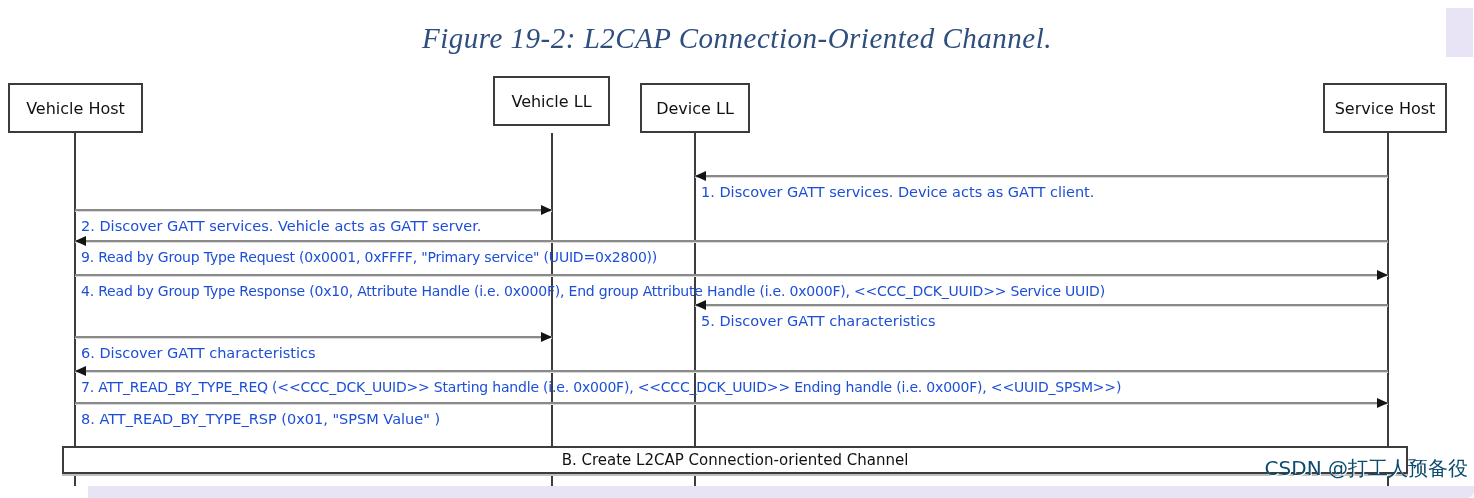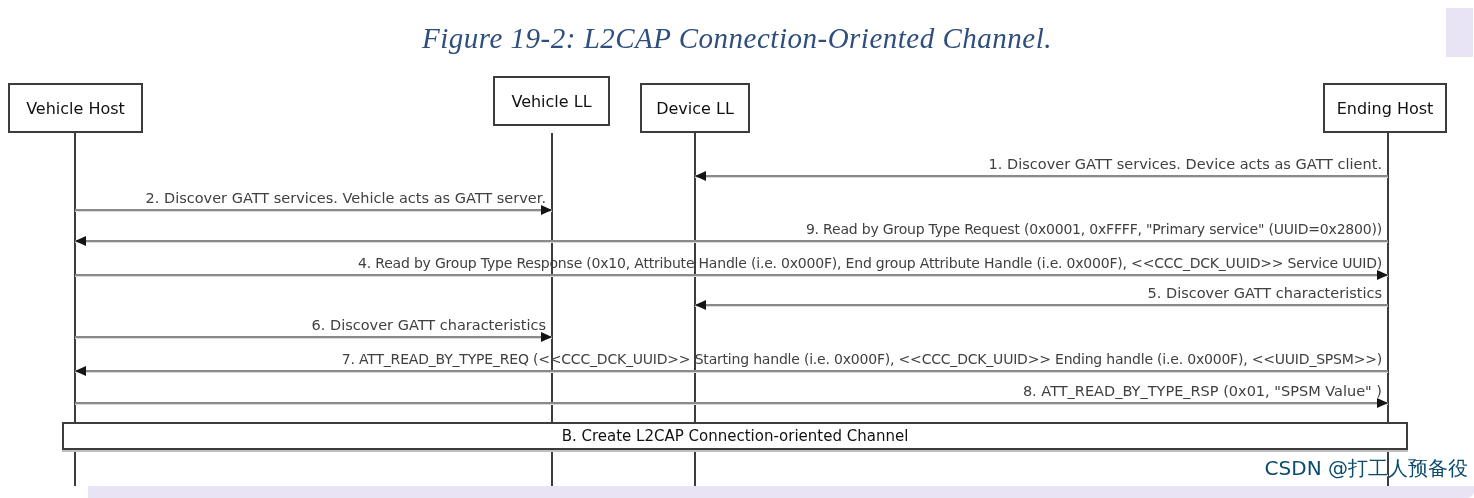--- a/index.html
+++ b/index.html
@@ -56,40 +56,42 @@
   .arrow-left {
     border-width: 5px 11px 5px 0;
     border-color: transparent #141414 transparent transparent;
   }
   .arrow-right {
     border-width: 5px 0 5px 11px;
     border-color: transparent transparent transparent #141414;
   }
   .msg-label {
     position: absolute;
-    text-align: right;
+    text-align: left;
     white-space: nowrap;
     font-size: 14.5px;
-    color: #404040;
+    color: #1d4ed8;
     z-index: 2;
     overflow: visible;
+    margin-top: 28px;
   }
   .msg-label.long { font-size: 14px; letter-spacing: -0.2px; }
   .band-box {
     position: absolute;
     box-sizing: border-box;
     border: 2px solid #3c3c3c;
     background: #ffffff;
     display: flex;
     align-items: center;
     justify-content: center;
     font-size: 15px;
     color: #111111;
     z-index: 3;
     box-shadow: 0 2px 0 #bfbfbf;
+    margin-top: 24px;
   }
   .highlight {
     position: absolute;
     z-index: 0;
   }
   .watermark {
     position: absolute;
     font-size: 20px;
     color: #0c4a6e;
     text-shadow: 1px 1px 0 #ffffff;
@@ -113,21 +115,21 @@
       <div class="lifeline" style="left: 551px; top: 133px; height: 353px;"></div>
       <div class="actor-box" style="left: 493px; top: 76px; width: 117px; height: 50px;">
         <span>Vehicle LL</span>
       </div>
       <div class="lifeline" style="left: 694px; top: 133px; height: 353px;"></div>
       <div class="actor-box" style="left: 640px; top: 83px; width: 110px; height: 50px;">
         <span>Device LL</span>
       </div>
       <div class="lifeline" style="left: 1387px; top: 133px; height: 353px;"></div>
       <div class="actor-box" style="left: 1323px; top: 83px; width: 124px; height: 50px;">
-        <span>Ending Host</span>
+        <span>Service Host</span>
       </div>
       <div class="msg-line" style="left: 695px; top: 175px; width: 693px;"></div>
       <div class="arrowhead arrow-left" style="left: 695px; top: 171px;"></div>
       <div class="msg-label" style="left: 701px; width: 681px; top: 154px; height: 20px; line-height: 20px;">1. Discover GATT services. Device acts as GATT client.</div>
       <div class="msg-line" style="left: 75px; top: 209px; width: 477px;"></div>
       <div class="arrowhead arrow-right" style="left: 541px; top: 205px;"></div>
       <div class="msg-label" style="left: 81px; width: 465px; top: 188px; height: 20px; line-height: 20px;">2. Discover GATT services. Vehicle acts as GATT server.</div>
       <div class="msg-line" style="left: 75px; top: 240px; width: 1313px;"></div>
       <div class="arrowhead arrow-left" style="left: 75px; top: 236px;"></div>
       <div class="msg-label long" style="left: 81px; width: 1301px; top: 219px; height: 20px; line-height: 20px;">9. Read by Group Type Request (0x0001, 0xFFFF, "Primary service" (UUID=0x2800))</div>

